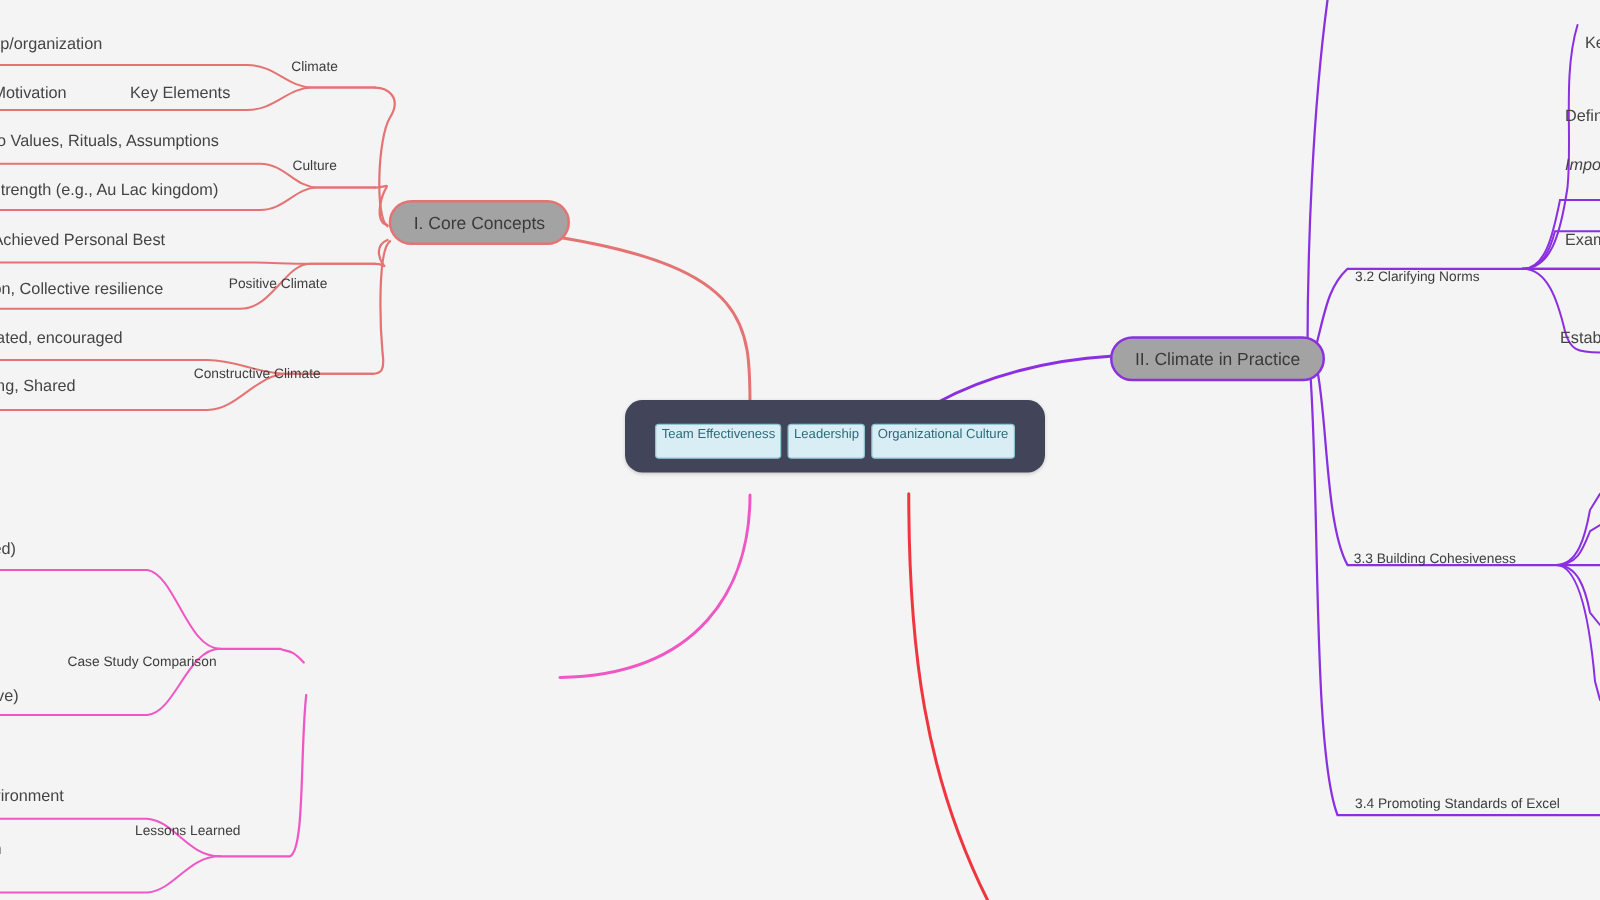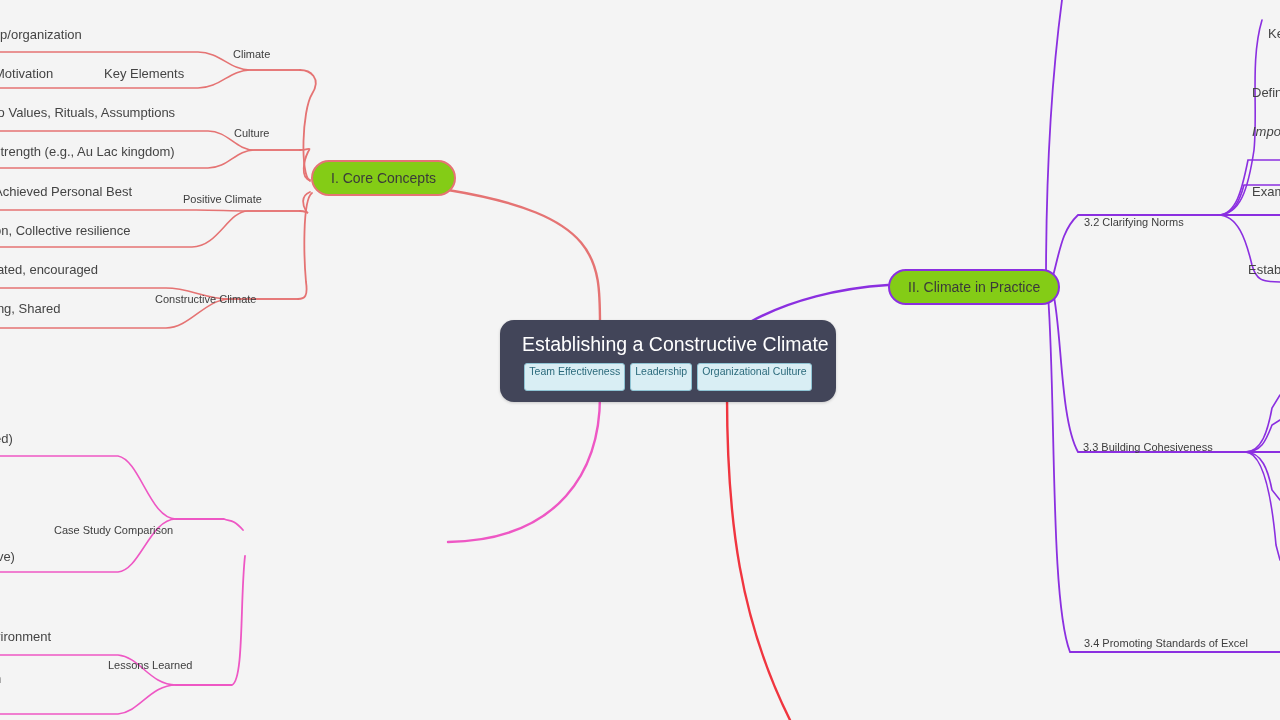--- a/index.html
+++ b/index.html
@@ -56,21 +56,21 @@
     border: 1px solid #8fc4d4;
     border-radius: 3px;
     padding: 1px 4px 12px 4px;
     white-space: nowrap;
   }
 
   
   .pill {
     position: absolute;
     box-sizing: border-box;
-    background: #84cc16;
+    background: #a3a3a3;
     border-radius: 999px;
     border: 2px solid #cccccc;
     padding: 7px 18px;
     font-size: 14px;
     line-height: 18px;
     color: #3a3a3a;
     white-space: nowrap;
     z-index: 9;
   }
   .pill.red    { border-color: #e57373; }
@@ -143,36 +143,35 @@
     <path d="M245,556 C240,600 244,680 232,685 L176,685" stroke="#ee57c4" stroke-width="1.8"></path>
 
     <path d="M176,519 C150,519 140,460 118,456 L0,456" stroke="#ee57c4" stroke-width="1.6"></path>
     <path d="M176,519 C150,519 140,570 118,572 L0,572" stroke="#ee57c4" stroke-width="1.6"></path>
 
     <path d="M176,685 C150,685 140,657 118,655 L0,655" stroke="#ee57c4" stroke-width="1.6"></path>
     <path d="M176,685 C150,685 140,712 118,714 L0,714" stroke="#ee57c4" stroke-width="1.6"></path>
   </svg>
 
   <div class="root-node" style="left:500px; top:320px; width:336px;">
-    <div class="root-title">Establishing a Constructive Climate</div>
     <div class="root-tags">
       <span class="root-tag">Team Effectiveness</span>
       <span class="root-tag">Leadership</span>
       <span class="root-tag">Organizational Culture</span>
     </div>
   </div>
 
   <div class="pill red" style="left:311px; top:160px;">I. Core Concepts</div>
 
   <div class="pill purple" style="left:888px; top:269px;">II. Climate in Practice</div>
 
 
   <div class="label" style="left:233px; top:46px;">Climate</div>
   <div class="label" style="left:234px; top:125px;">Culture</div>
-  <div class="label" style="left:183px; top:191px;">Positive Climate</div>
+  <div class="label" style="left:183px; top:219px;">Positive Climate</div>
   <div class="label" style="left:155px; top:291px;">Constructive Climate</div>
 
   <div class="label lvl3" style="left:-96px; top:26px;">ere within a group/organization</div>
   <div class="label lvl3" style="left:-6px; top:65px;">Motivation</div>
   <div class="label lvl3" style="left:104px; top:65px;">Key Elements</div>
 
   <div class="label lvl3" style="left:-6px; top:104px;">to Values, Rituals, Assumptions</div>
   <div class="label lvl3" style="left:-6px; top:143px;">strength (e.g., Au Lac kingdom)</div>
 
   <div class="label lvl3" style="left:-6px; top:183px;">Achieved Personal Best</div>

